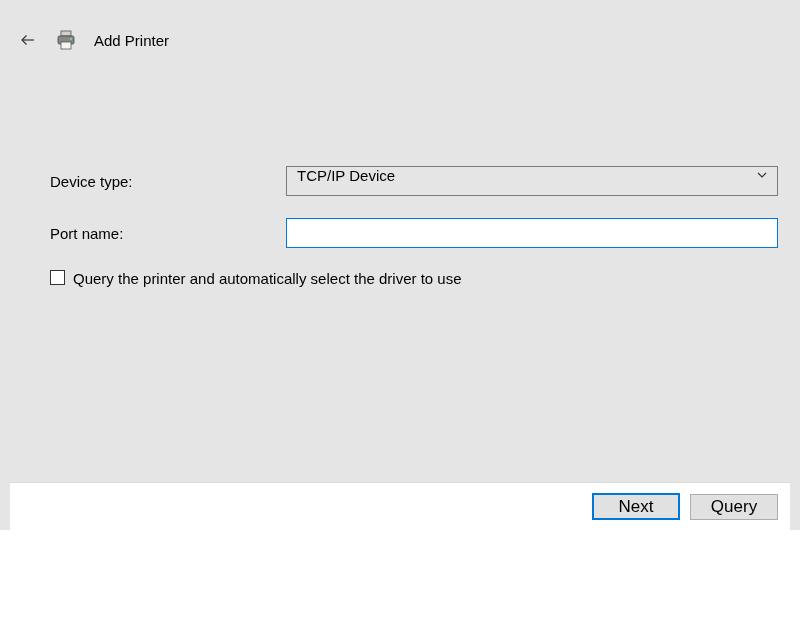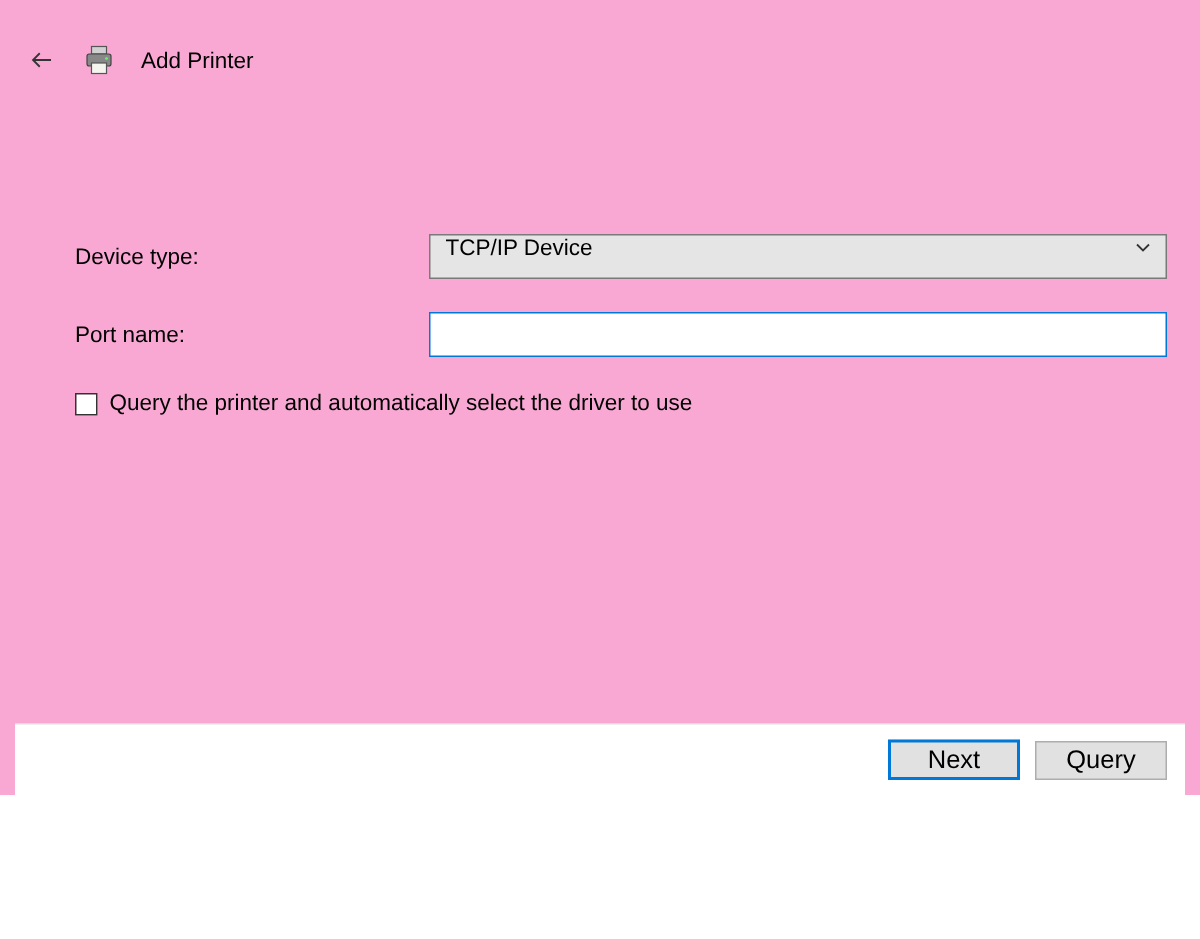--- a/index.html
+++ b/index.html
@@ -11,21 +11,21 @@
     font-size: 15px;
     color: #000;
     background: #fff;
     overflow: hidden;
   }
 
   .window {
     position: relative;
     width: 800px;
     height: 530px;
-    background: #f9a8d4;
+    background: #e5e5e5;
     box-sizing: border-box;
   }
 
   .header {
     position: absolute;
     left: 18px;
     top: 28px;
     display: flex;
     align-items: center;
     gap: 16px;
@@ -56,21 +56,21 @@
     left: 50px;
     top: 98px;
     font-size: 21px;
     color: #003399;
     font-weight: 400;
   }
 
   .form {
     position: absolute;
     left: 50px;
-    top: 156px;
+    top: 166px;
     width: 728px;
   }
   .row {
     display: flex;
     align-items: center;
     margin-bottom: 22px;
   }
   .label {
     width: 236px;
     font-size: 15px;
@@ -110,21 +110,21 @@
     font-family: inherit;
     font-size: 15px;
     outline: none;
   }
   .textbox.focus {
     border: 1px solid #0078d7;
   }
 
   .check-row {
     display: flex;
-    align-items: flex-end;
+    align-items: flex-start;
     gap: 8px;
     margin-top: 16px;
   }
   .checkbox {
     width: 15px;
     height: 15px;
     border: 1px solid #333;
     box-sizing: border-box;
     background: #fff;
     cursor: pointer;

